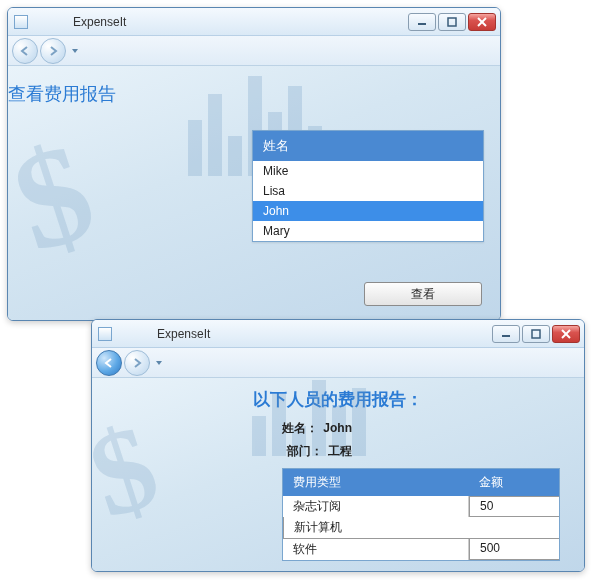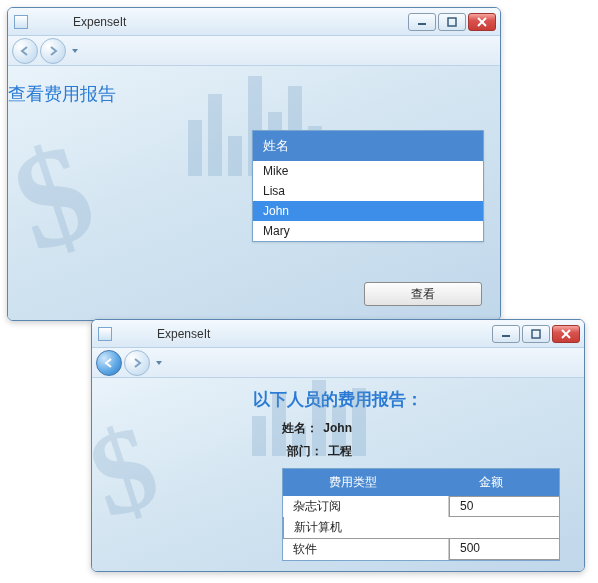--- a/index.html
+++ b/index.html
@@ -179,25 +179,25 @@
     width: 278px;
     border: 1px solid #7aa6cf;
     background: #fff;
     font-size: 12px;
   }
   .thead {
     display: flex;
     background: #4a89d2;
     color: #fff;
   }
-  .thead .th:first-child { flex: 1; padding: 5px 4px; margin-left: 42px; }
+  .thead .th:first-child { flex: 1; padding: 5px 10px; }
   .thead .th:last-child { width: 90px; padding: 5px 10px; }
   .trow { display: flex; color: #222; }
   .trow .td:first-child { flex: 1; padding: 2px 10px; border-right: 1px solid #ccc; }
-  .trow .td:last-child { width: 110px; padding: 2px 10px; border: 1px solid #999; border-top: none; border-right: none; }
+  .trow .td:last-child { width: 90px; padding: 2px 10px; border: 1px solid #999; border-top: none; border-right: none; }
   .trow:first-of-type .td:last-child { border-top: 1px solid #999; }
 </style>
 </head>
 <body>
 
 <div id="win1" class="window">
   <div class="titlebar">
     <div class="app-icon"></div>
     <div class="title-text">ExpenseIt</div>
     <div class="win-btns">

